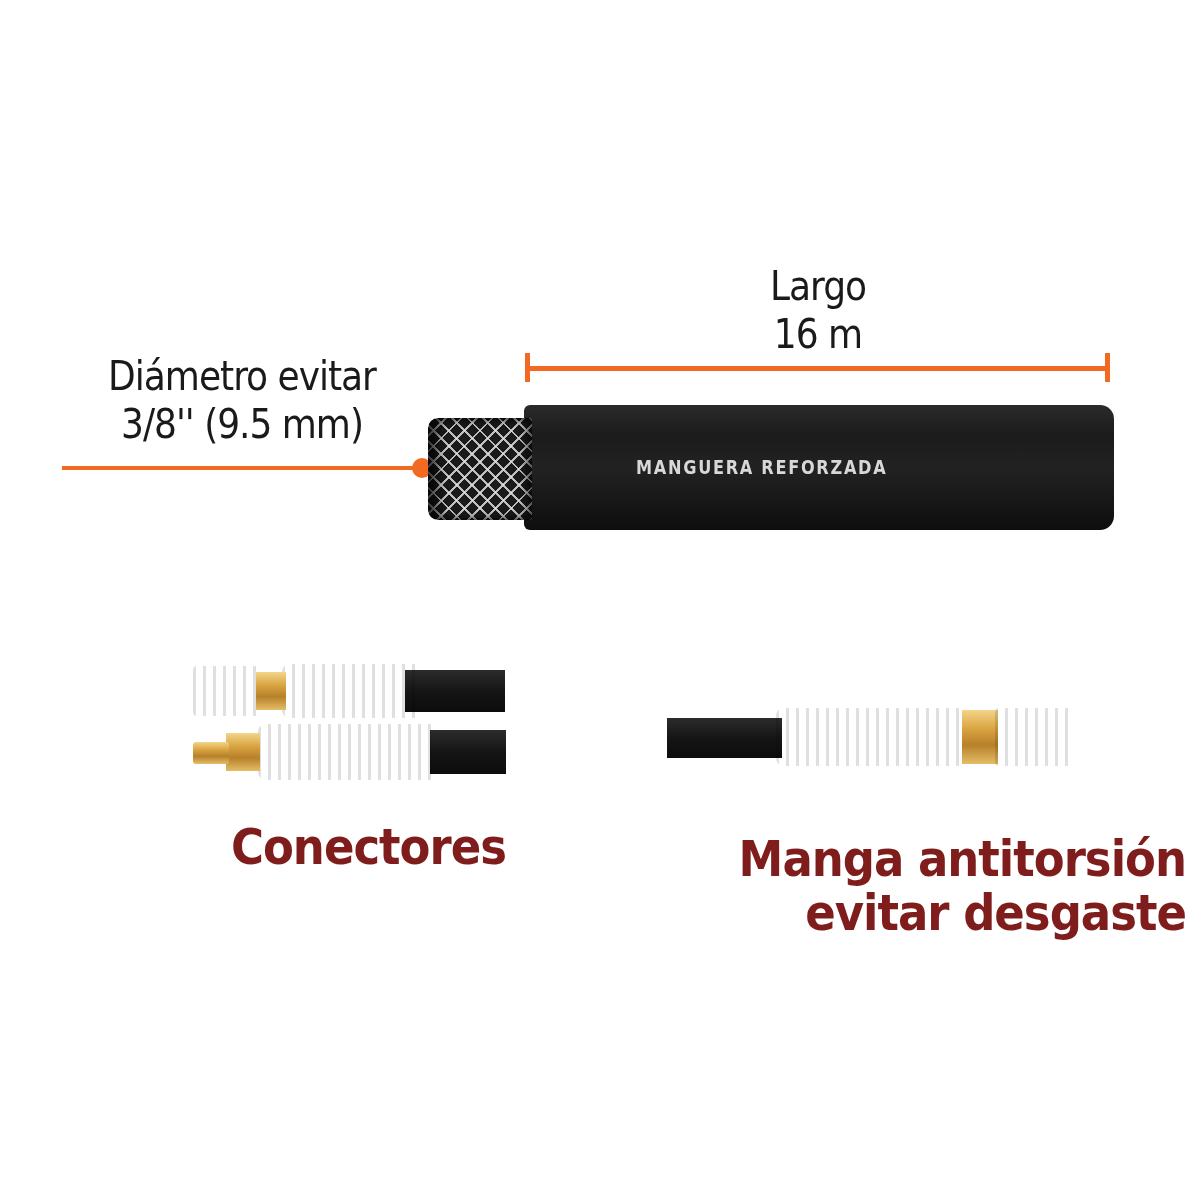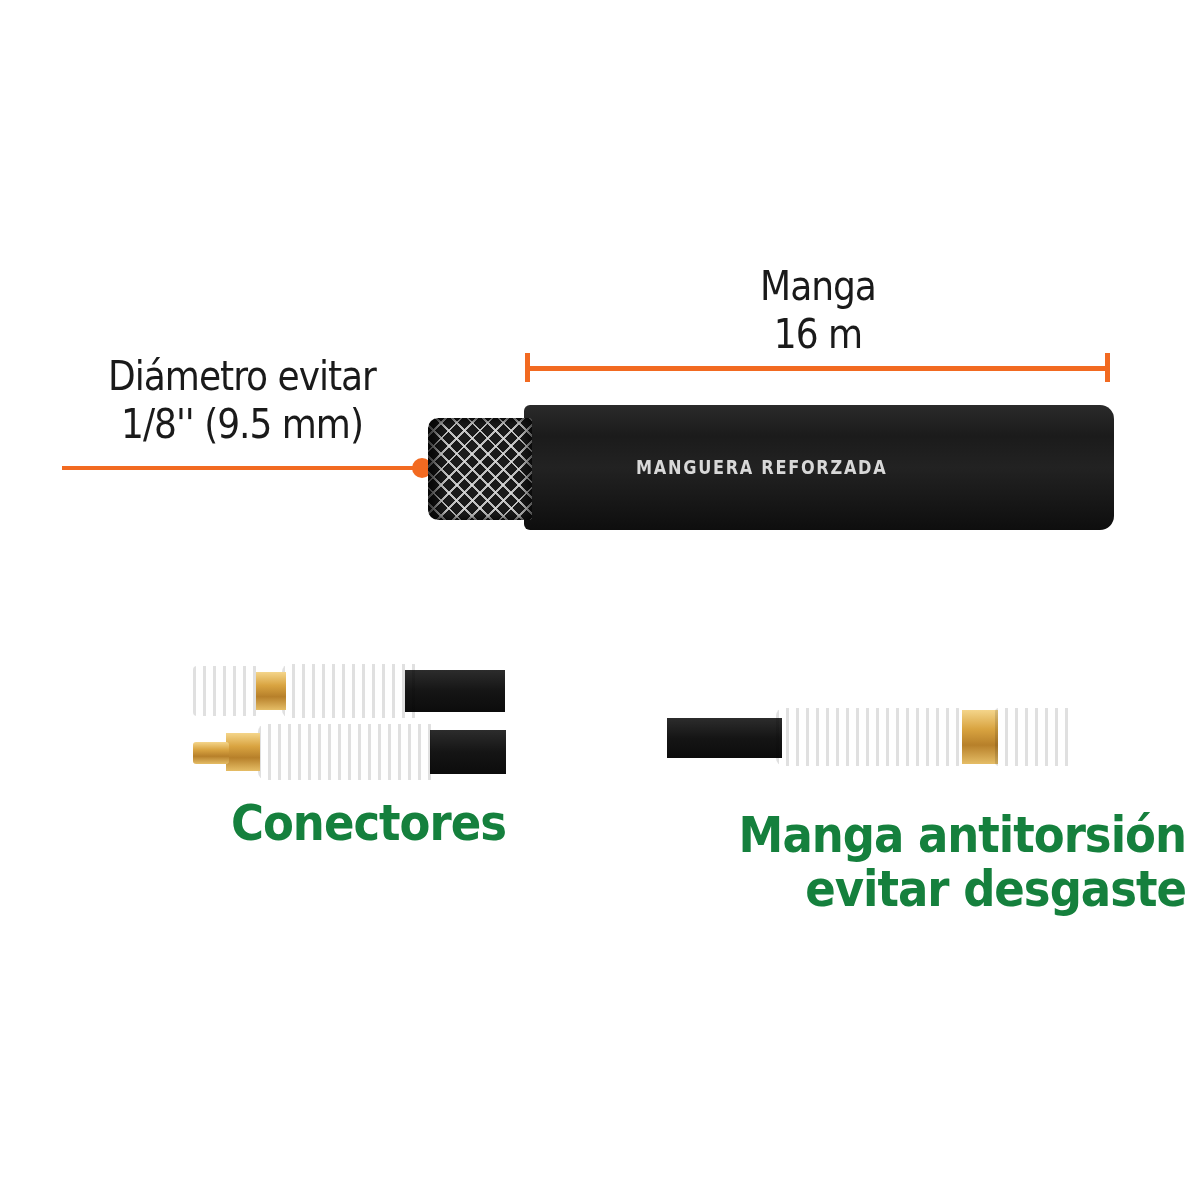--- a/index.html
+++ b/index.html
@@ -1,21 +1,21 @@
 <!DOCTYPE html>
 <html><head>
   <meta charset="utf-8">
   <style>
     html, body { margin: 0; padding: 0; background: #ffffff; }
     body { width: 1200px; height: 1200px; position: relative; overflow: hidden;
            font-family: "DejaVu Sans Condensed", "DejaVu Sans", "Liberation Sans", sans-serif; color: #1a1a1a; }
     .abs { position: absolute; }
     .label { font-weight: normal; font-size: 40px; line-height: 48px; text-align: center; letter-spacing: -1px;
              font-stretch: condensed; transform-origin: center; }
-    .feature { font-weight: bold; font-size: 50px; line-height: 54px; letter-spacing: -1px; color: #15803d; }
+    .feature { font-weight: bold; font-size: 50px; line-height: 54px; letter-spacing: -1px; color: #7f1d1d; margin-top: 24px; }
     .orange-line { background: #f26a21; }
     
     .hose-body { position: absolute; left: 524px; top: 405px; width: 590px; height: 125px;
                  background: linear-gradient(180deg,#2a2a2a 0%,#1b1b1b 25%,#222 50%,#161616 80%,#0e0e0e 100%);
                  border-radius: 6px 14px 14px 6px; }
     .hose-mesh { position: absolute; left: 428px; top: 418px; width: 104px; height: 102px;
                  border-radius: 10px 4px 4px 10px;
                  background-color: #1a1a1a;
                  background-image:
                    repeating-linear-gradient(45deg, rgba(220,220,220,.85) 0 2px, transparent 2px 11px),
@@ -27,30 +27,30 @@
     .brass { background: linear-gradient(180deg,#f4d58a 0%,#d9a441 35%,#b7802a 65%,#e5bd66 100%); }
     .orange-sleeve { background: linear-gradient(180deg,#ff8a3a 0%,#f26a21 40%,#d85510 80%,#f2782c 100%);
                      border-radius: 8px; }
     .ribs { background-image: repeating-linear-gradient(90deg, rgba(0,0,0,.12) 0 3px, transparent 3px 10px); }
     .black-hose { background: linear-gradient(180deg,#2c2c2c 0%,#151515 50%,#0c0c0c 100%); }
   </style>
 </head>
 <body>
 
 <div class="abs label" style="left:718px; top:262px; width:200px;">
-  <div>Manga</div>
+  <div>Largo</div>
   <div>16 m</div>
 </div>
 <div class="abs orange-line" style="left:527px; top:366px; width:582px; height:5px;"></div>
 <div class="abs orange-line" style="left:525px; top:353px; width:5px; height:29px;"></div>
 <div class="abs orange-line" style="left:1105px; top:353px; width:5px; height:29px;"></div>
 
 <div class="abs label" style="left:62px; top:352px; width:360px;">
   <div>Diámetro evitar</div>
-  <div>1/8'' (9.5 mm)</div>
+  <div>3/8'' (9.5 mm)</div>
 </div>
 <div class="abs orange-line" style="left:62px; top:466px; width:358px; height:4px;"></div>
 <div class="abs" style="left:412px; top:458px; width:20px; height:20px; border-radius:50%; background:#f26a21;"></div>
 
 <div>
   <div class="hose-body"></div>
   <div class="hose-mesh"></div>
   <div class="hose-text">MANGUERA REFORZADA</div>
 </div>
 

